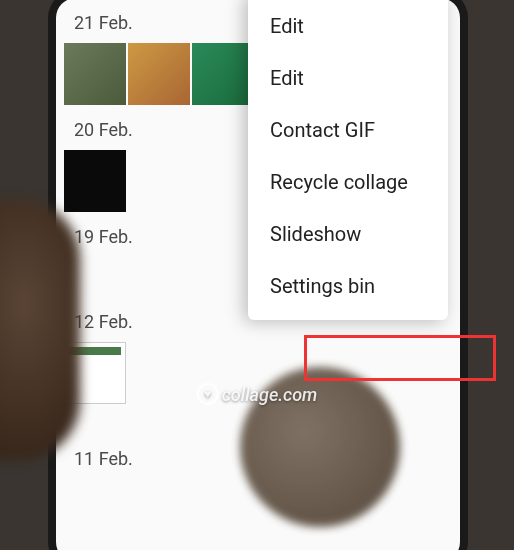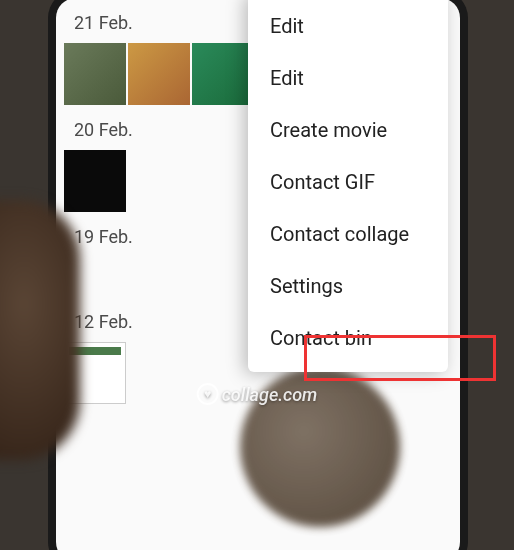--- a/index.html
+++ b/index.html
@@ -170,31 +170,33 @@
         <div class="date-label">19 Feb.</div>
       </div>
 
       <div class="date-section" style="margin-top:40px">
         <div class="date-label">12 Feb.</div>
       </div>
       <div class="thumbs">
         <div class="thumb doc"></div>
       </div>
 
+      <div class="date-section" style="margin-top:30px">
+        <div class="date-label">11 Feb.</div>
+      </div>
 
     </div>
 
     <div class="menu">
       <div class="menu-item">Edit</div>
       <div class="menu-item">Edit</div>
-      <div class="menu-item">Create movie</div>
       <div class="menu-item">Contact GIF</div>
-      <div class="menu-item">Contact collage</div>
-      <div class="menu-item">Settings</div>
-      <div class="menu-item">Contact bin</div>
+      <div class="menu-item">Recycle collage</div>
+      <div class="menu-item">Slideshow</div>
+      <div class="menu-item">Settings bin</div>
     </div>
 
     <div class="thumb-obscured"></div>
 
   </div>
 </div>
 
 <div class="highlight-box"></div>
 
 <div class="watermark">

